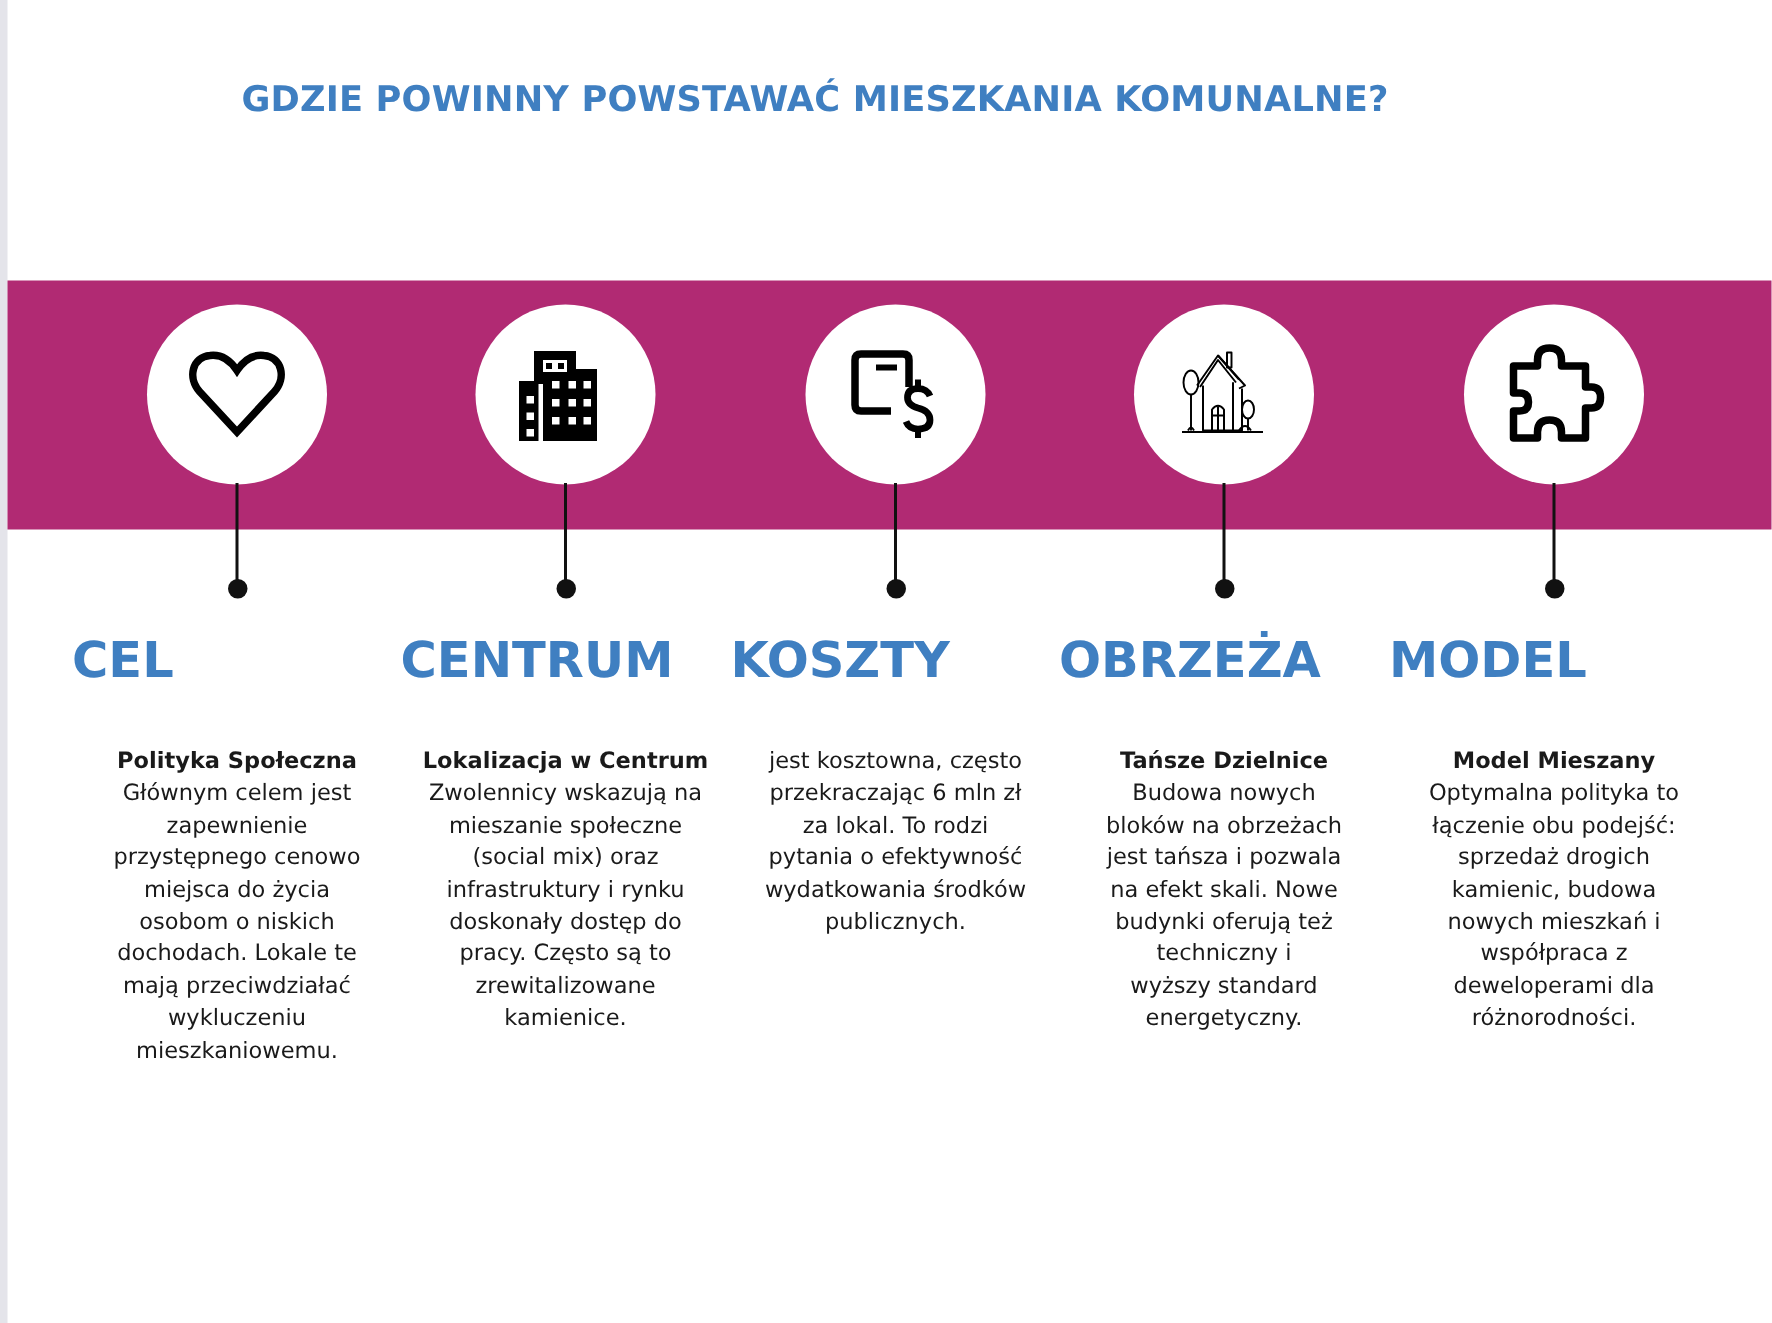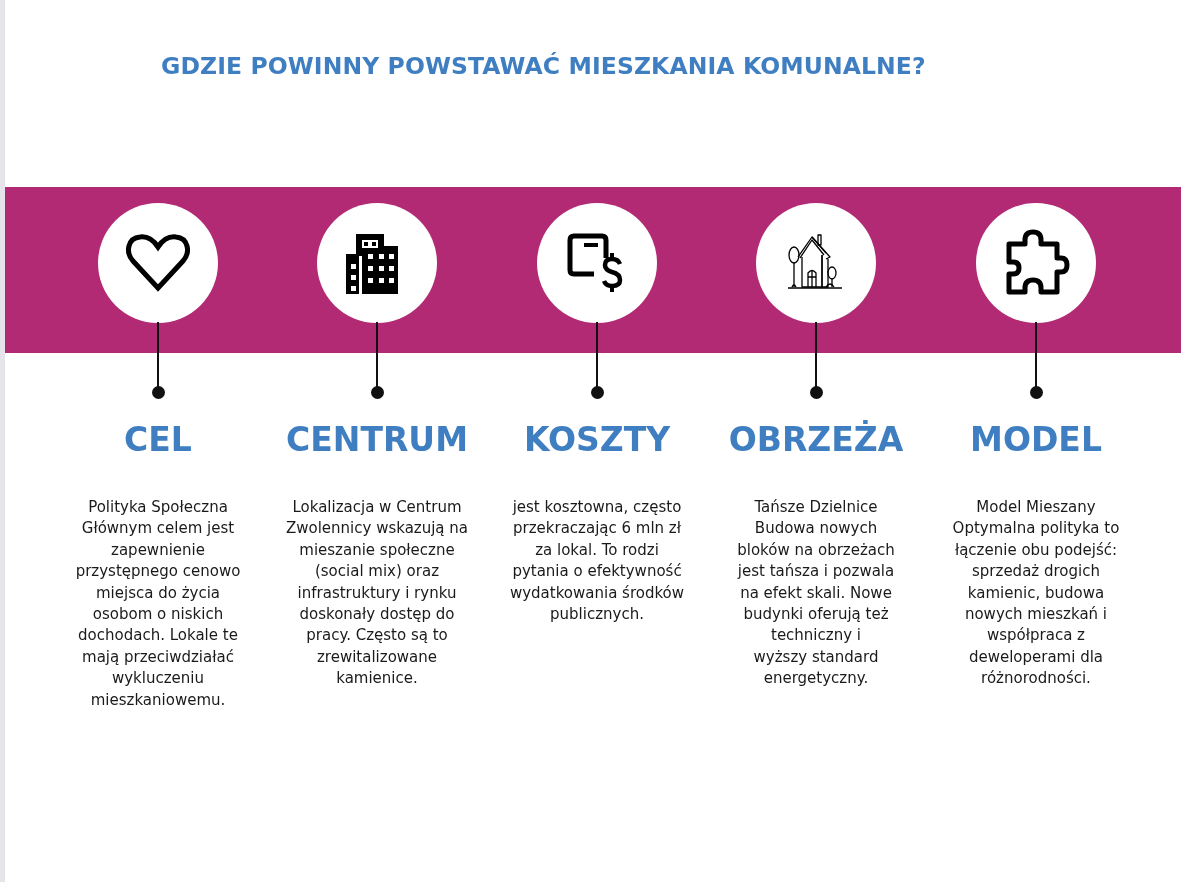--- a/index.html
+++ b/index.html
@@ -17,26 +17,26 @@
   .band { position: absolute; left: 5px; top: 187px; width: 1176px; height: 166px; background: #b12a73; }
   .col { position: absolute; top: 0; width: 220px; margin-left: -110px; }
   .circle {
     position: absolute; left: 50%; top: 203px; width: 120px; height: 120px; margin-left: -60px;
     border-radius: 50%; background: #ffffff;
     display: flex; align-items: center; justify-content: center;
   }
   .stem { position: absolute; left: 50%; top: 322px; width: 2px; margin-left: -1px; height: 70px; background: #111111; }
   .dot { position: absolute; left: 50%; top: 386px; width: 13px; height: 13px; margin-left: -6.5px; border-radius: 50%; background: #111111; }
   .heading {
-    position: absolute; left: 0; top: 420px; width: 220px; text-align: center;
+    position: absolute; left: 0; top: 420px; width: 220px; text-align: left;
     font-family: "DejaVu Sans", sans-serif; font-weight: bold; font-size: 33px; color: #3f7fc1;
     white-space: nowrap;
   }
   .text { position: absolute; left: 0; top: 497px; width: 220px; text-align: center; font-size: 15px; line-height: 21.4px; color: #1a1a1a; }
-  .sub { font-weight: normal; display: block; text-align: center; }
+  .sub { font-weight: bold; display: block; text-align: center; }
   .body { display: block; }
 </style>
 </head>
 <body>
 
 <div class="left-edge"></div>
 
 <div class="title">GDZIE POWINNY POWSTAWAĆ MIESZKANIA KOMUNALNE?</div>
 
 <div class="band"></div>

